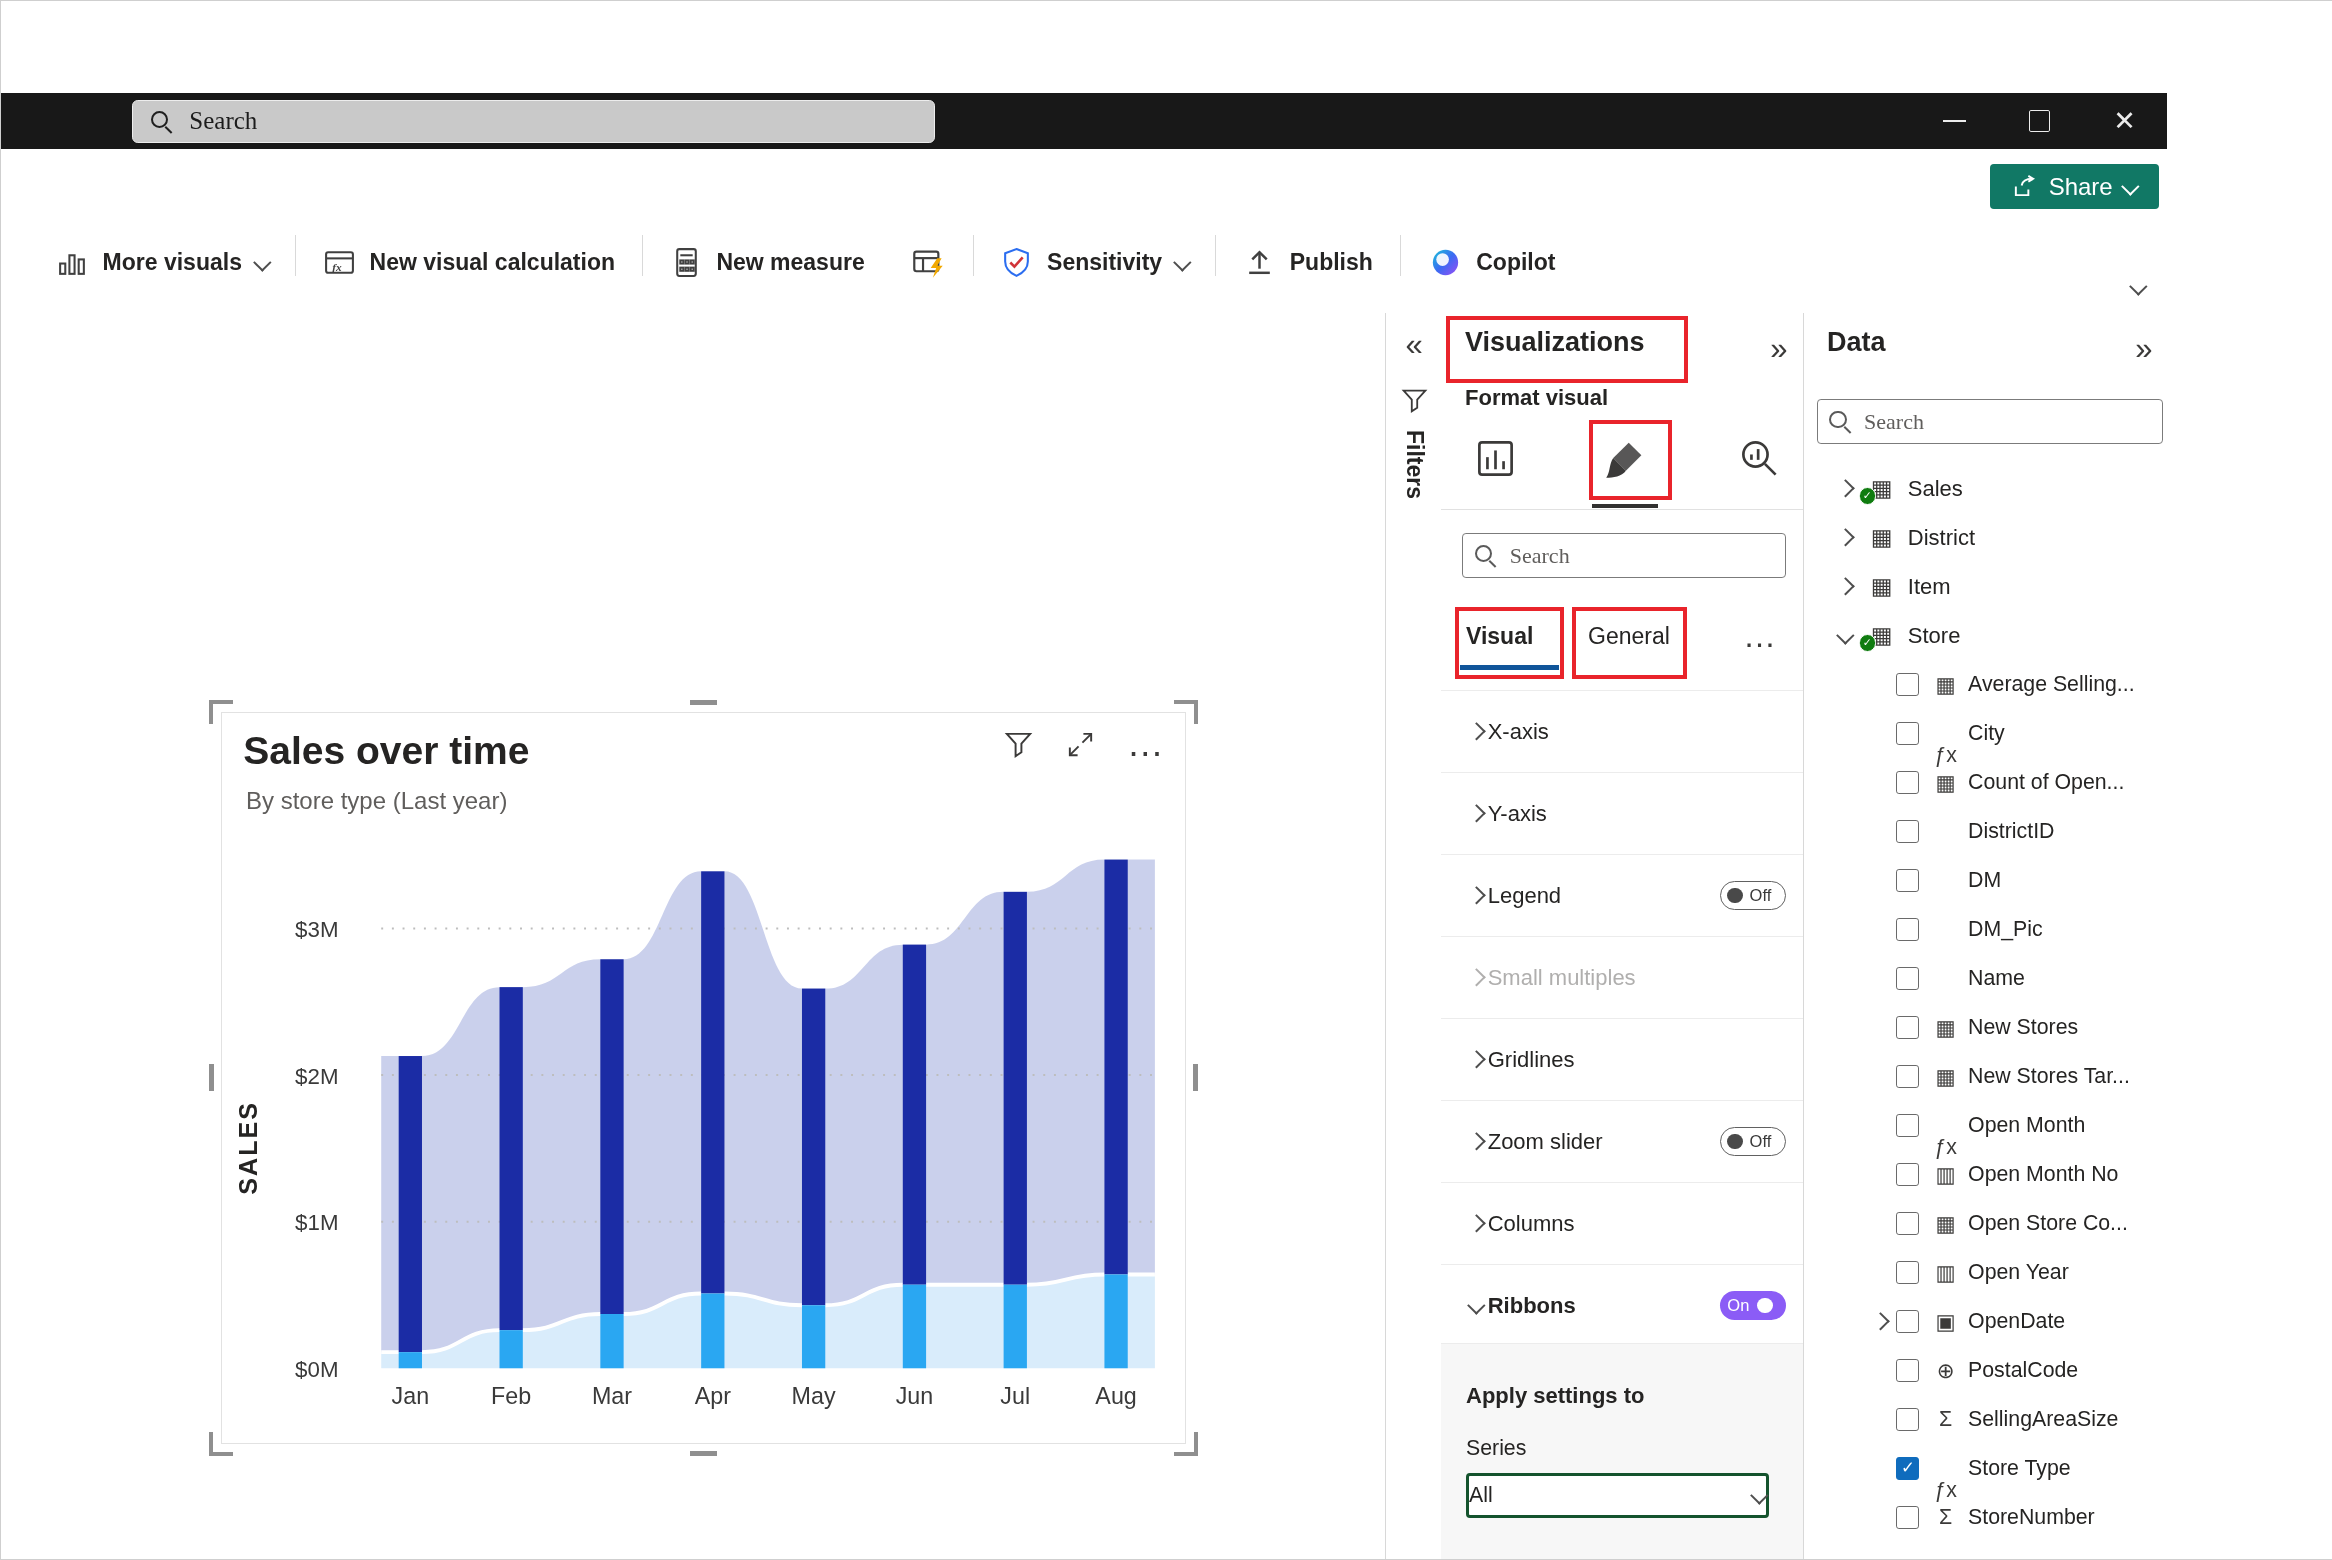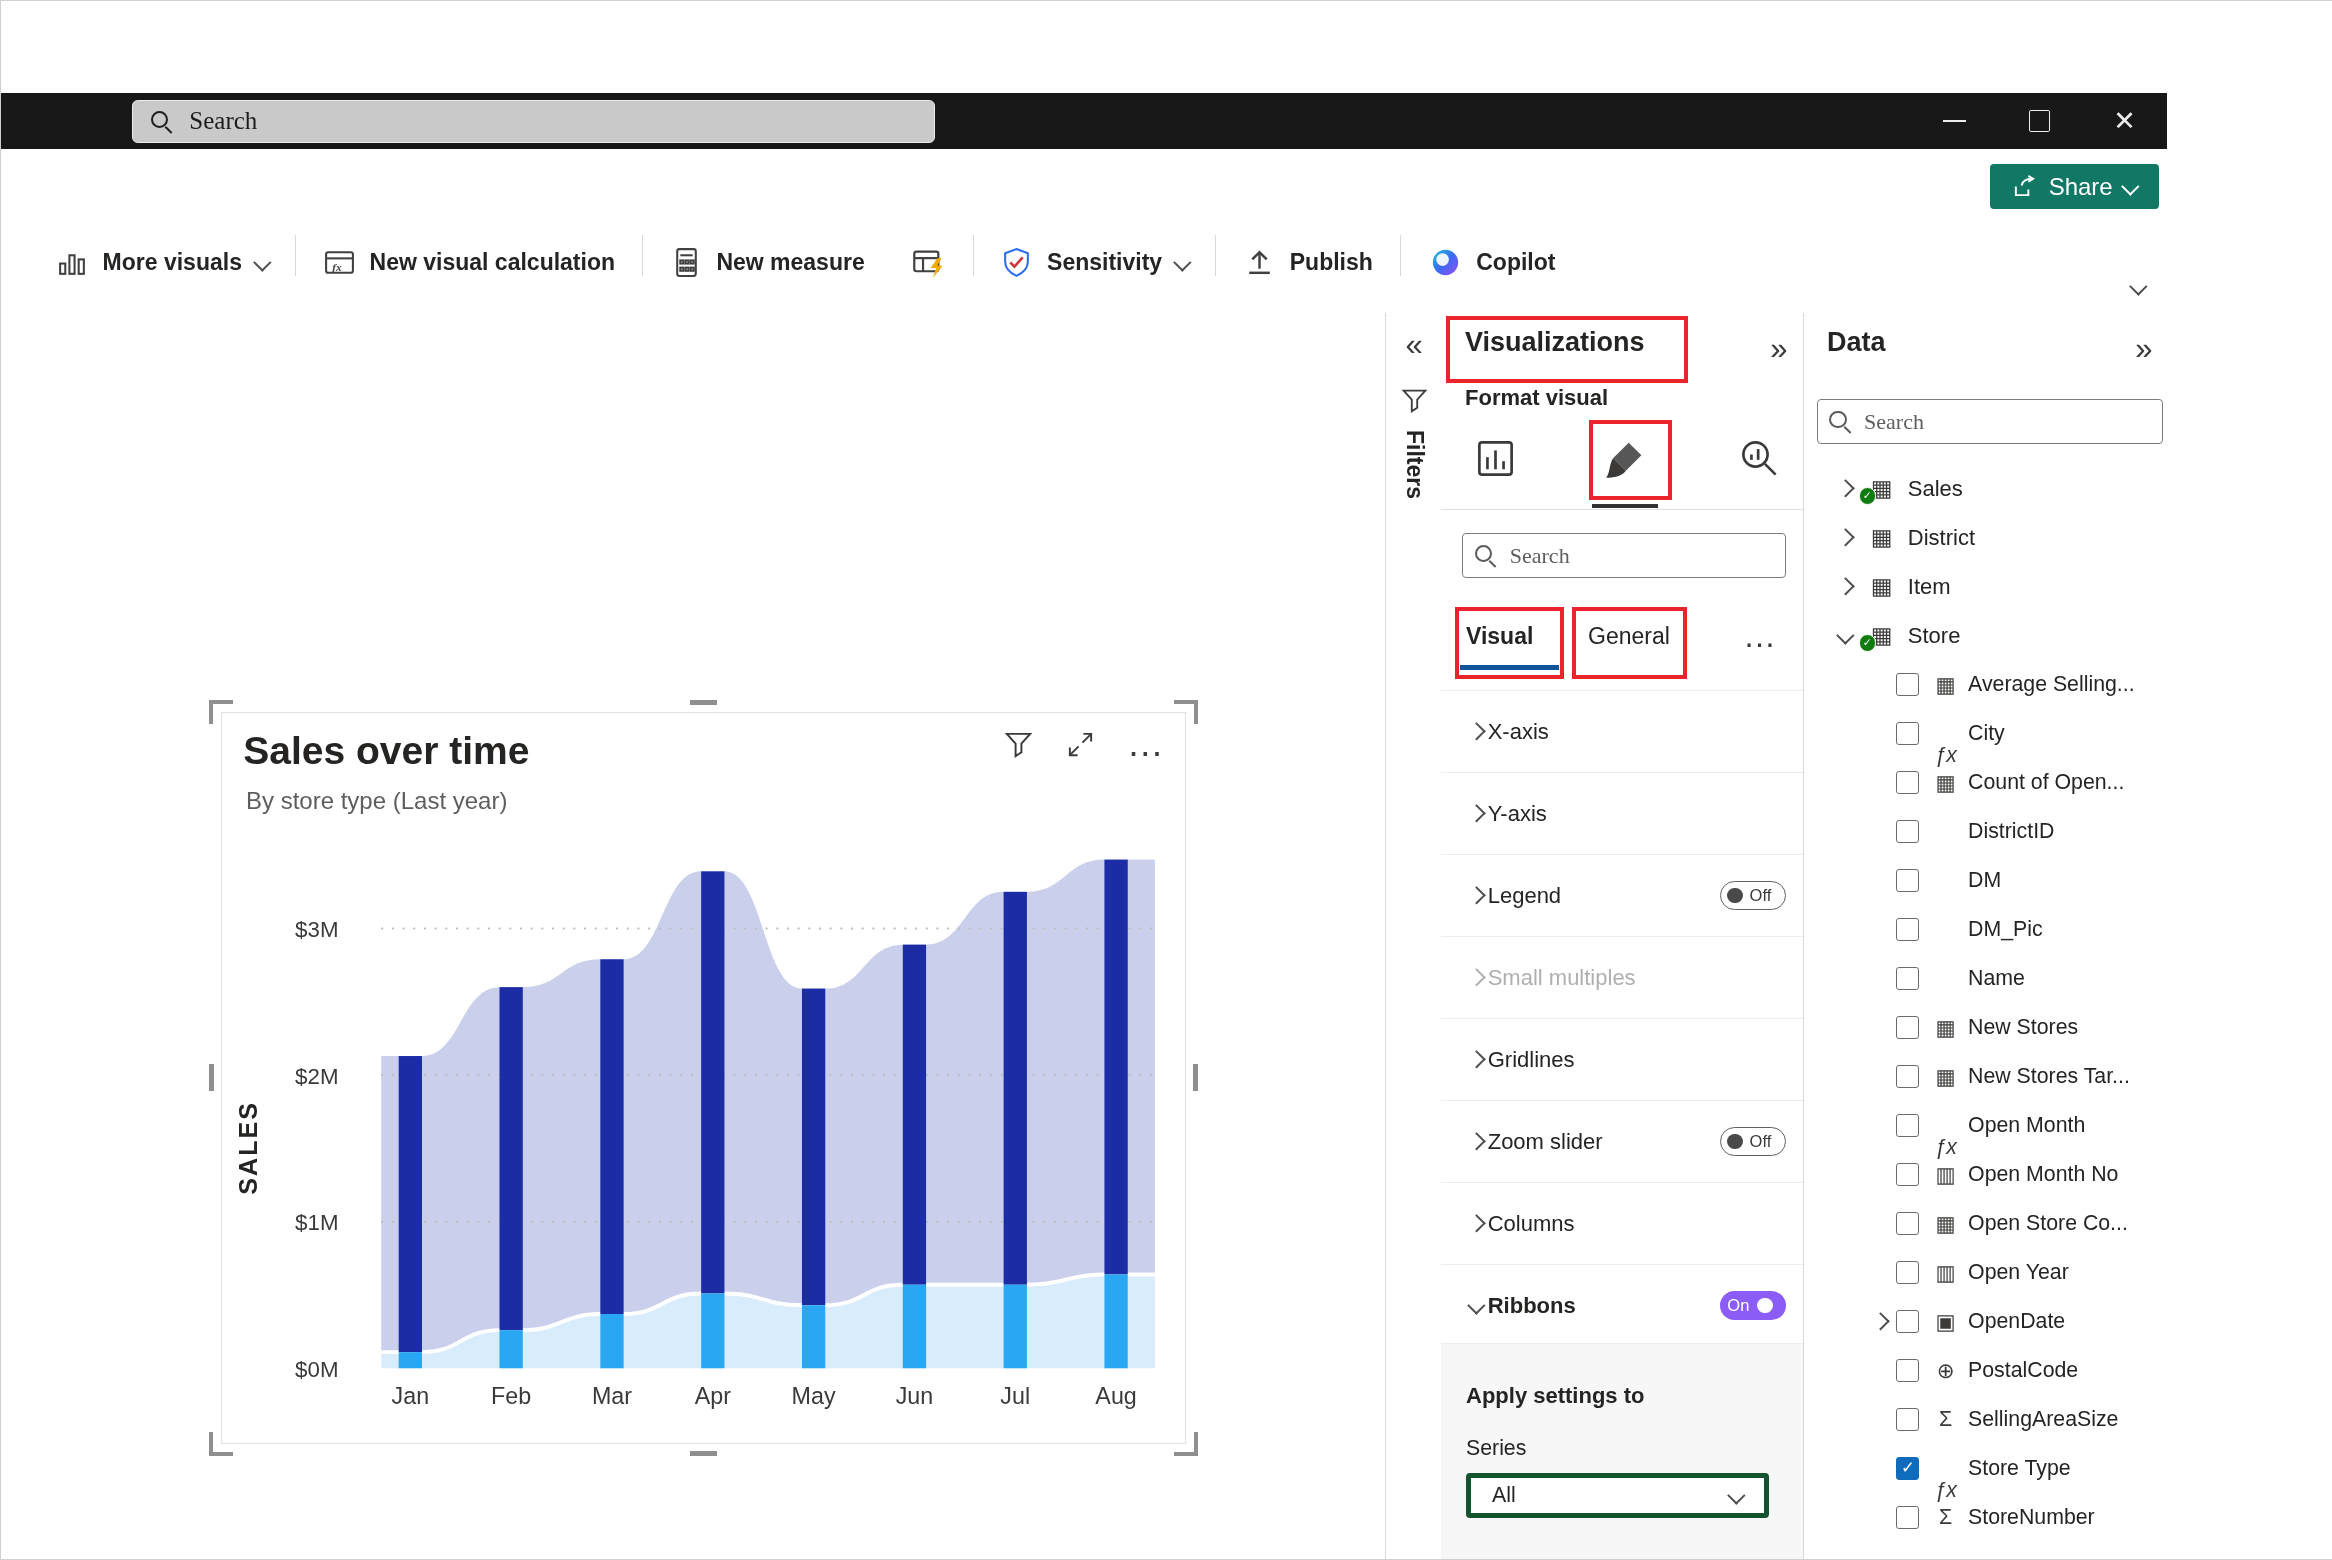--- a/index.html
+++ b/index.html
@@ -93,40 +93,40 @@
   .toggle.off{width:66px;border:1.9px solid #616161;padding:0 6.8px;gap:6.8px;color:#3a3a3a;}
   .toggle.off .knob{width:15.5px;height:15.5px;border-radius:50%;background:#494949;flex:none;}
   .toggle.on{width:66px;background:#8b5cf6;color:#fff;padding:0 7.8px;gap:7.8px;}
   .toggle.on .knob{order:2;width:15.5px;height:15.5px;border-radius:50%;background:#fff;flex:none;}
   .toggle.on .tlabel{order:1;}
   .tlabel{font-size:16.5px;}
   .ribbons-card{position:absolute;left:0;right:0;top:1030px;bottom:0;background:#f7f7f7;
                 padding:39px 25px 0 25px;box-sizing:border-box;border-top:1px solid #ececec;}
   .rc-title{font-size:22px;font-weight:bold;}
   .rc-series{margin-top:27px;font-size:21.3px;}
-  .rc-dd{margin-top:11.6px;width:303px;height:45px;background:#fff;border:5px solid #14532d;border-radius:3.9px;
-         display:flex;align-items:center;padding:0 21px;box-sizing:border-box;font-size:21.3px;cursor:pointer;}
+  .rc-dd{margin-top:11.6px;width:303px;height:45px;background:#fff;border:3px solid #14532d;border-radius:3.9px;
+         display:flex;align-items:center;padding:0 0;box-sizing:border-box;font-size:21.3px;cursor:pointer;}
   .rc-dd .chv{margin-left:auto;}
   
   .data-pane{position:absolute;left:1802px;top:312px;width:364px;bottom:0;background:#fff;border-left:1px solid #d8d8d8;}
   .data-header{position:absolute;left:23px;top:13.6px;font-size:27px;font-weight:bold;}
   .data-search{position:absolute;left:12.6px;top:86px;width:346px;height:45px;}
   .data-tree{position:absolute;left:0;right:0;top:151px;bottom:0;overflow:hidden;}
   .table-row{display:flex;align-items:center;height:49px;padding-left:35px;font-size:22px;cursor:pointer;}
   .t-icon{position:relative;margin-left:15.5px;font-size:23px;color:#3b3a39;width:29px;text-align:center;flex:none;}
   .badge{position:absolute;left:-8.7px;bottom:-2.9px;width:17.5px;height:17.5px;border-radius:50%;background:#107c10;color:#fff;
          font-size:10.7px;line-height:14.6px;text-align:center;border:1.9px solid #fff;box-sizing:border-box;}
   .t-label{margin-left:11.6px;}
   .field-row{display:flex;align-items:center;height:49px;padding-left:70px;font-size:21.3px;cursor:pointer;}
   .f-chev{visibility:hidden;margin-right:3.9px;}
   .cb{width:23px;height:23px;border:1.9px solid #6a6a6a;border-radius:2.9px;box-sizing:border-box;margin-left:5.8px;flex:none;
       font-size:16.5px;line-height:19.4px;text-align:center;color:transparent;cursor:pointer;background:#fff;}
   .cb.checked{background:#0f6cbd;border-color:#0f6cbd;color:#fff;}
   .f-icon{width:37px;margin-left:7.8px;font-size:21.3px;color:#3b3a39;text-align:center;flex:none;}
-  .f-icon.fx{font-style:italic;margin-top:43px;}
+  .f-icon.fx{margin-top:43px;}
   .f-label{margin-left:3.9px;white-space:nowrap;}
   
   .redbox{position:absolute;border:4.9px solid #e9242b;pointer-events:none;z-index:60;}
   .rb-1{left:1445px;top:315px;width:234px;height:59px;}
   .rb-2{left:1588px;top:419px;width:75px;height:72px;}
   .rb-3{left:1454px;top:606px;width:101px;height:64px;}
   .rb-4{left:1571px;top:606px;width:107px;height:64px;}
   svg{display:block;}
 </style>
 </head>

